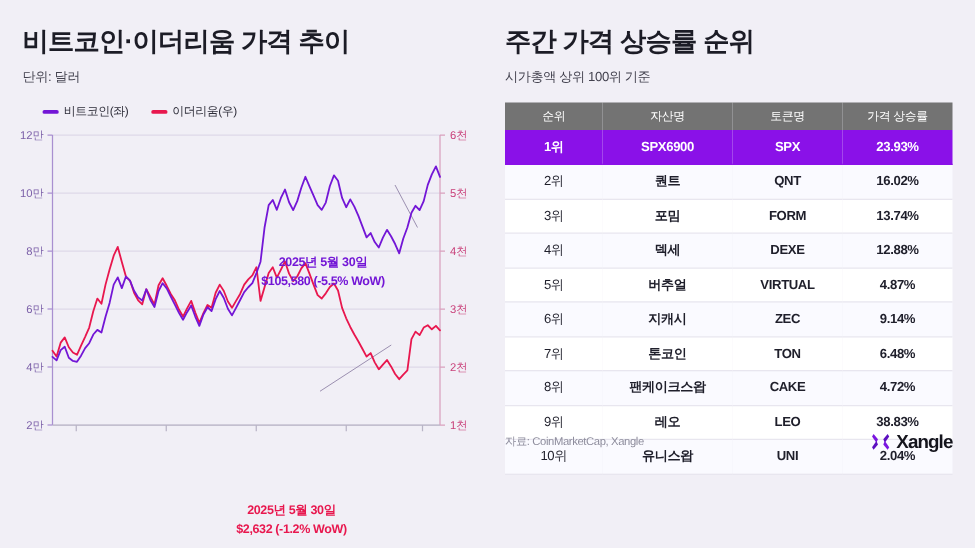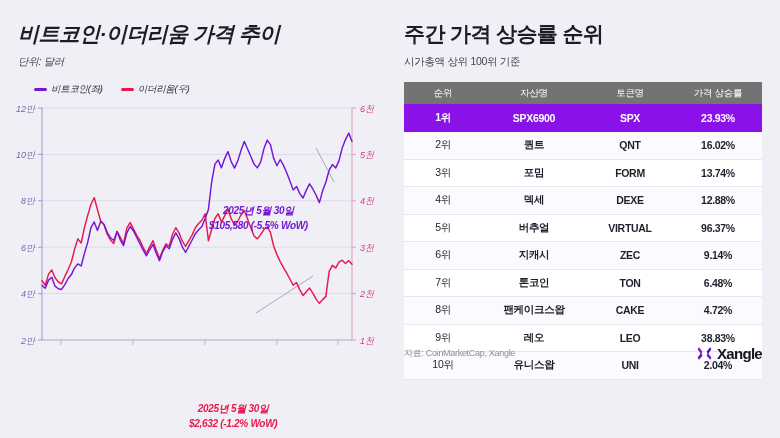--- a/index.html
+++ b/index.html
@@ -6,21 +6,21 @@
   html,body { width:780px; height:438px; }
   body {
     background:#f1eff6;
     font-family:"Liberation Sans","DejaVu Sans",sans-serif;
     color:#22222c;
     overflow:hidden;
   }
   .page { position:relative; width:780px; height:438px; display:flex; }
 
   
-  .left-panel { width:390px; height:340px; position:relative; padding:22px 14px 0 18px;font-style:italic; }
+  .left-panel { width:390px; height:340px; position:relative; padding:22px 14px 0 18px; }
   .panel-title {
     font-size:21px; font-weight:bold; letter-spacing:-0.6px; color:#1c1c26; line-height:1.15;
   }
   .panel-sub { font-size:10.5px; color:#43424f; margin-top:9px; letter-spacing:-0.3px; }
 
   .legend { display:flex; gap:18px; margin-top:14px; padding-left:16px; align-items:center; }
   .legend-item { display:flex; align-items:center; gap:4px; }
   .legend-dash { display:block; width:13px; height:2.5px; border-radius:2px; }
   .legend-label { font-size:9.5px; color:#2d2c38; letter-spacing:-0.3px; }
 
@@ -215,21 +215,21 @@
           <tr>
             <td class="c-rank">4위</td>
             <td class="c-asset">덱세</td>
             <td class="c-token">DEXE</td>
             <td class="c-chg">12.88%</td>
           </tr>
           <tr>
             <td class="c-rank">5위</td>
             <td class="c-asset">버추얼</td>
             <td class="c-token">VIRTUAL</td>
-            <td class="c-chg">96.37%</td>
+            <td class="c-chg">4.87%</td>
           </tr>
           <tr>
             <td class="c-rank">6위</td>
             <td class="c-asset">지캐시</td>
             <td class="c-token">ZEC</td>
             <td class="c-chg">9.14%</td>
           </tr>
           <tr>
             <td class="c-rank">7위</td>
             <td class="c-asset">톤코인</td>

